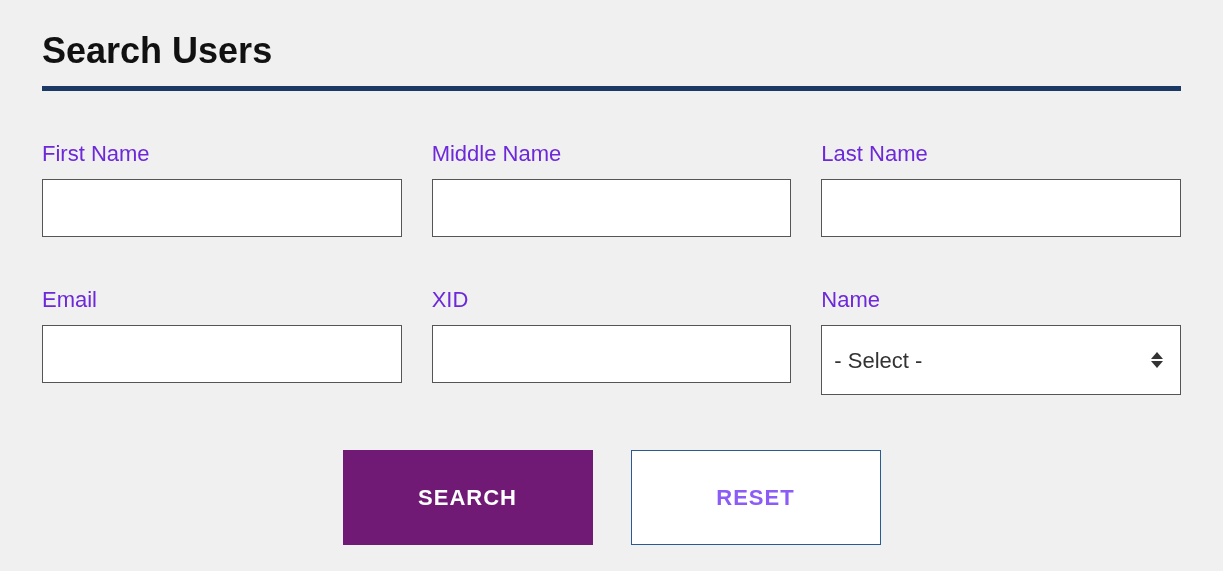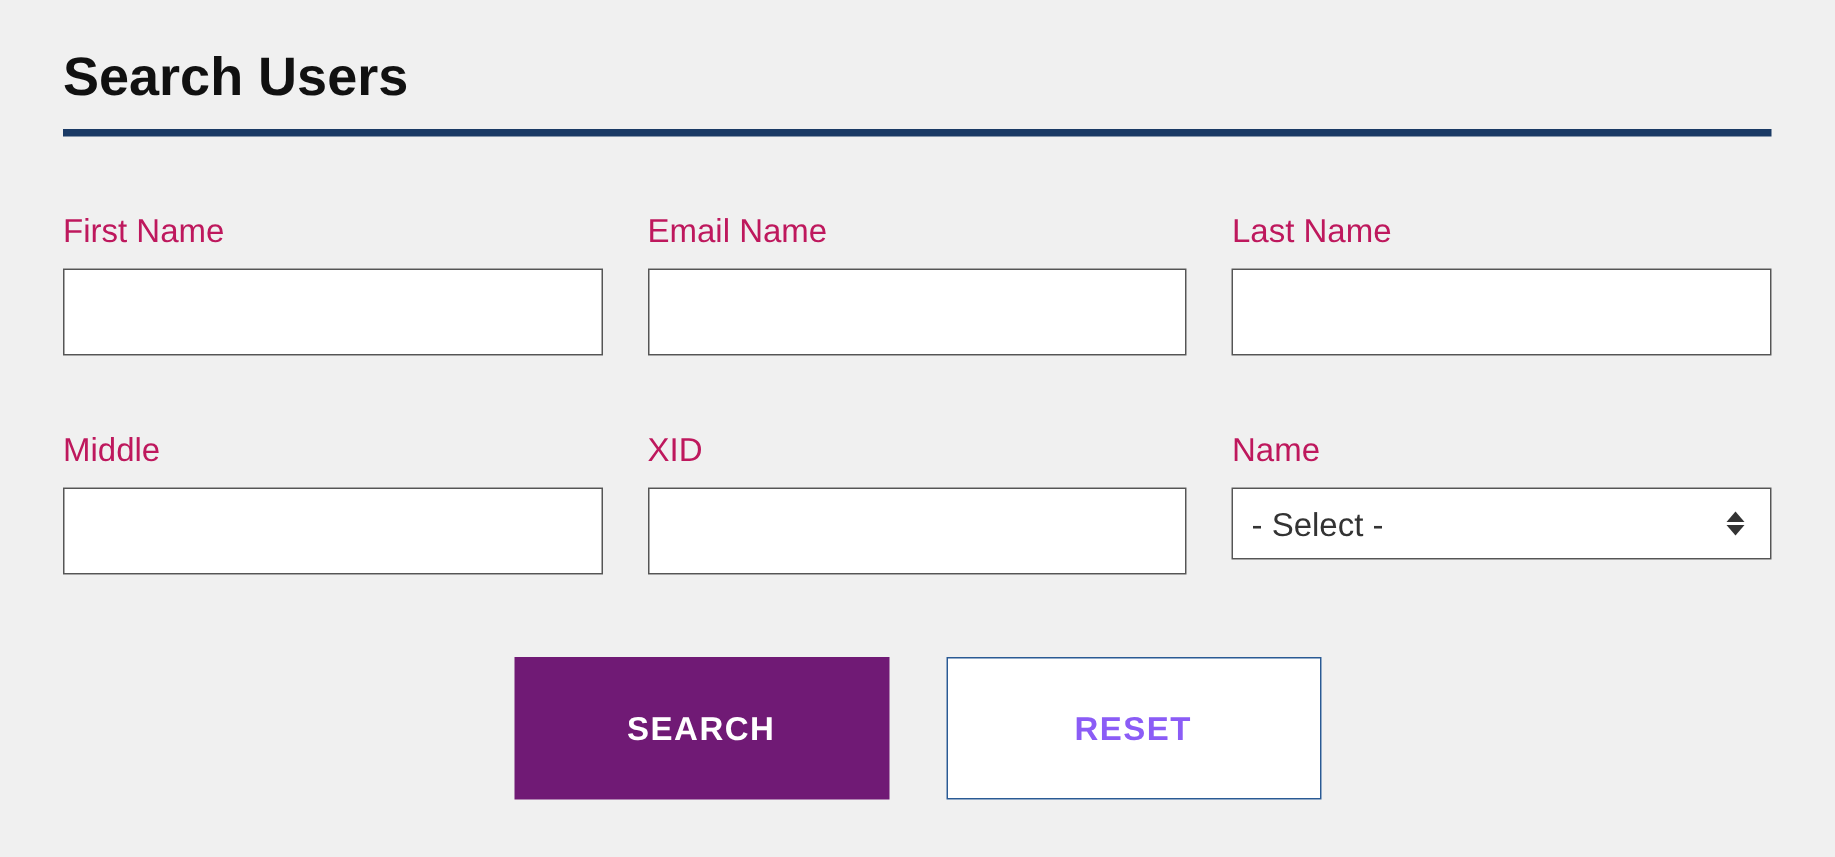--- a/index.html
+++ b/index.html
@@ -34,34 +34,34 @@
       column-gap: 30px;
       row-gap: 50px;
       margin-bottom: 55px;
     }
     .field {
       display: flex;
       flex-direction: column;
     }
     .field label {
       font-size: 22px;
-      color: #be185d;
+      color: #6d28d9;
       margin-bottom: 12px;
     }
     .field input[type="text"] {
       height: 58px;
       border: 1px solid #555;
       background: #fff;
       font-size: 20px;
       padding: 0 12px;
       outline: none;
     }
     .select-wrapper {
       position: relative;
-      height: 48px;
+      height: 70px;
       border-radius: 23px;
     }
     .select-wrapper select {
       width: 100%;
       height: 100%;
       border: 1px solid #555;
       background: #fff;
       font-size: 22px;
       color: #333;
       padding: 0 12px;
@@ -130,31 +130,31 @@
   <hr class="title-rule">
 
   <div class="form-grid">
 
     <div class="field">
       <label>First Name</label>
       <input type="text" value="" style="">
     </div>
 
     <div class="field">
-      <label>Email Name</label>
+      <label>Middle Name</label>
       <input type="text" value="" style="">
     </div>
 
     <div class="field">
       <label>Last Name</label>
       <input type="text" value="" style="">
     </div>
 
     <div class="field">
-      <label>Middle</label>
+      <label>Email</label>
       <input type="text" value="" style="">
     </div>
 
     <div class="field">
       <label>XID</label>
       <input type="text" value="" style="">
     </div>
 
     <div class="field">
       <label>Name</label>

